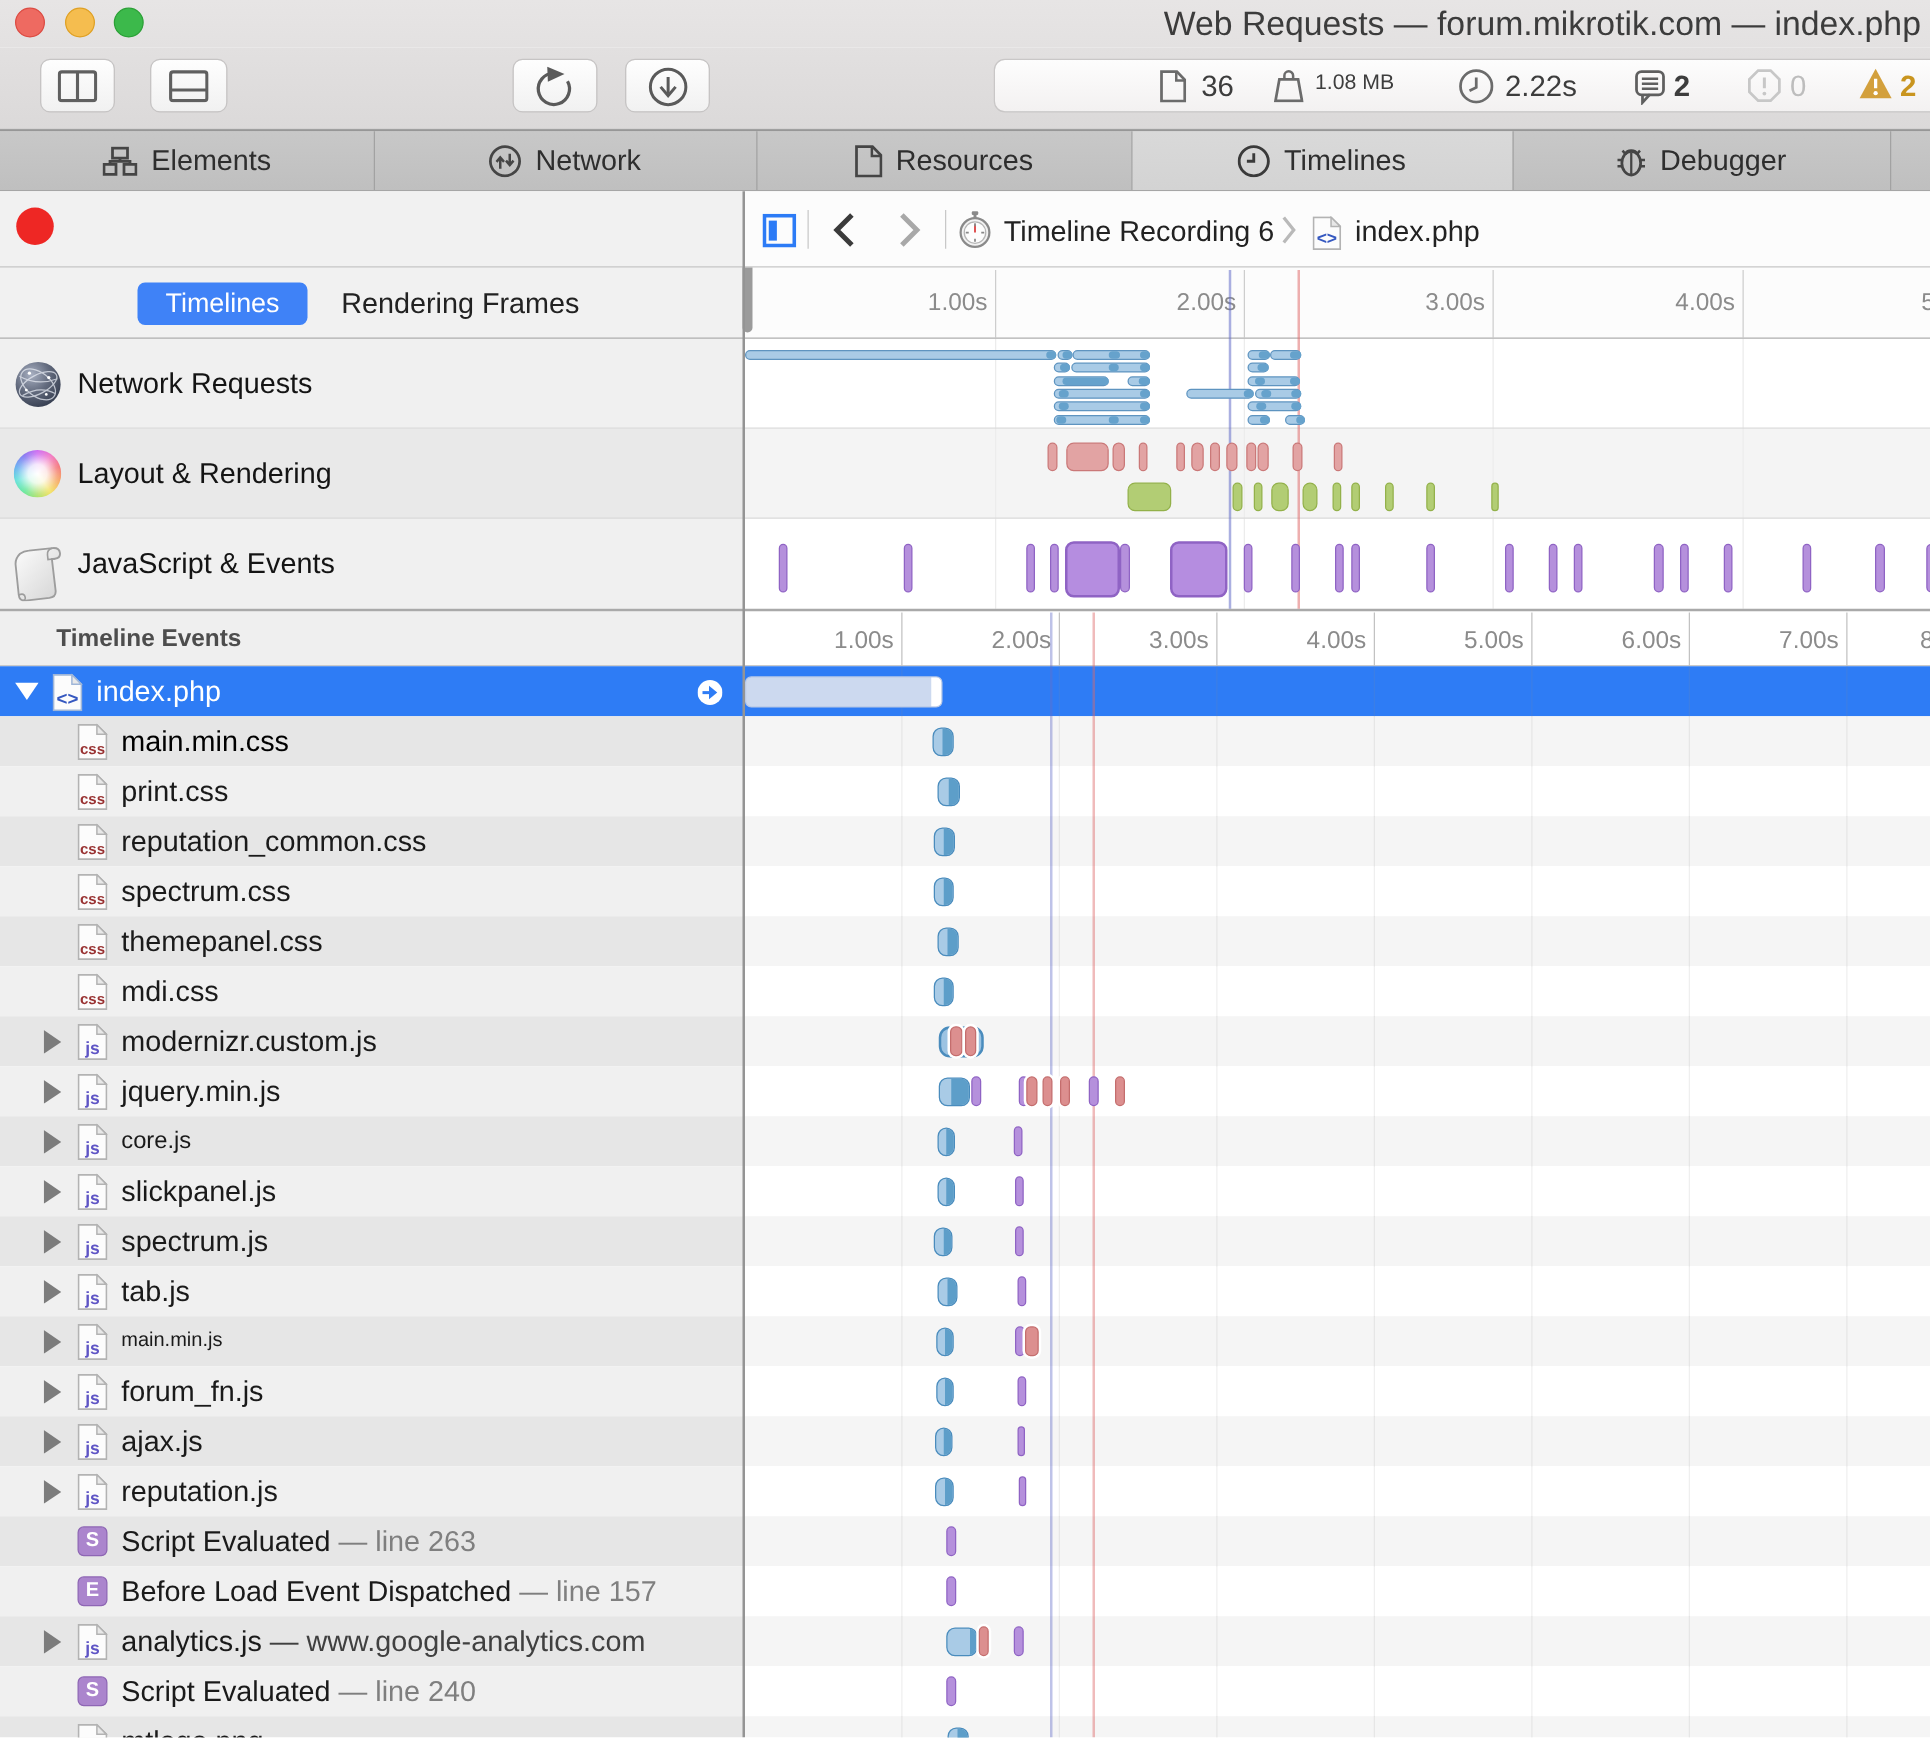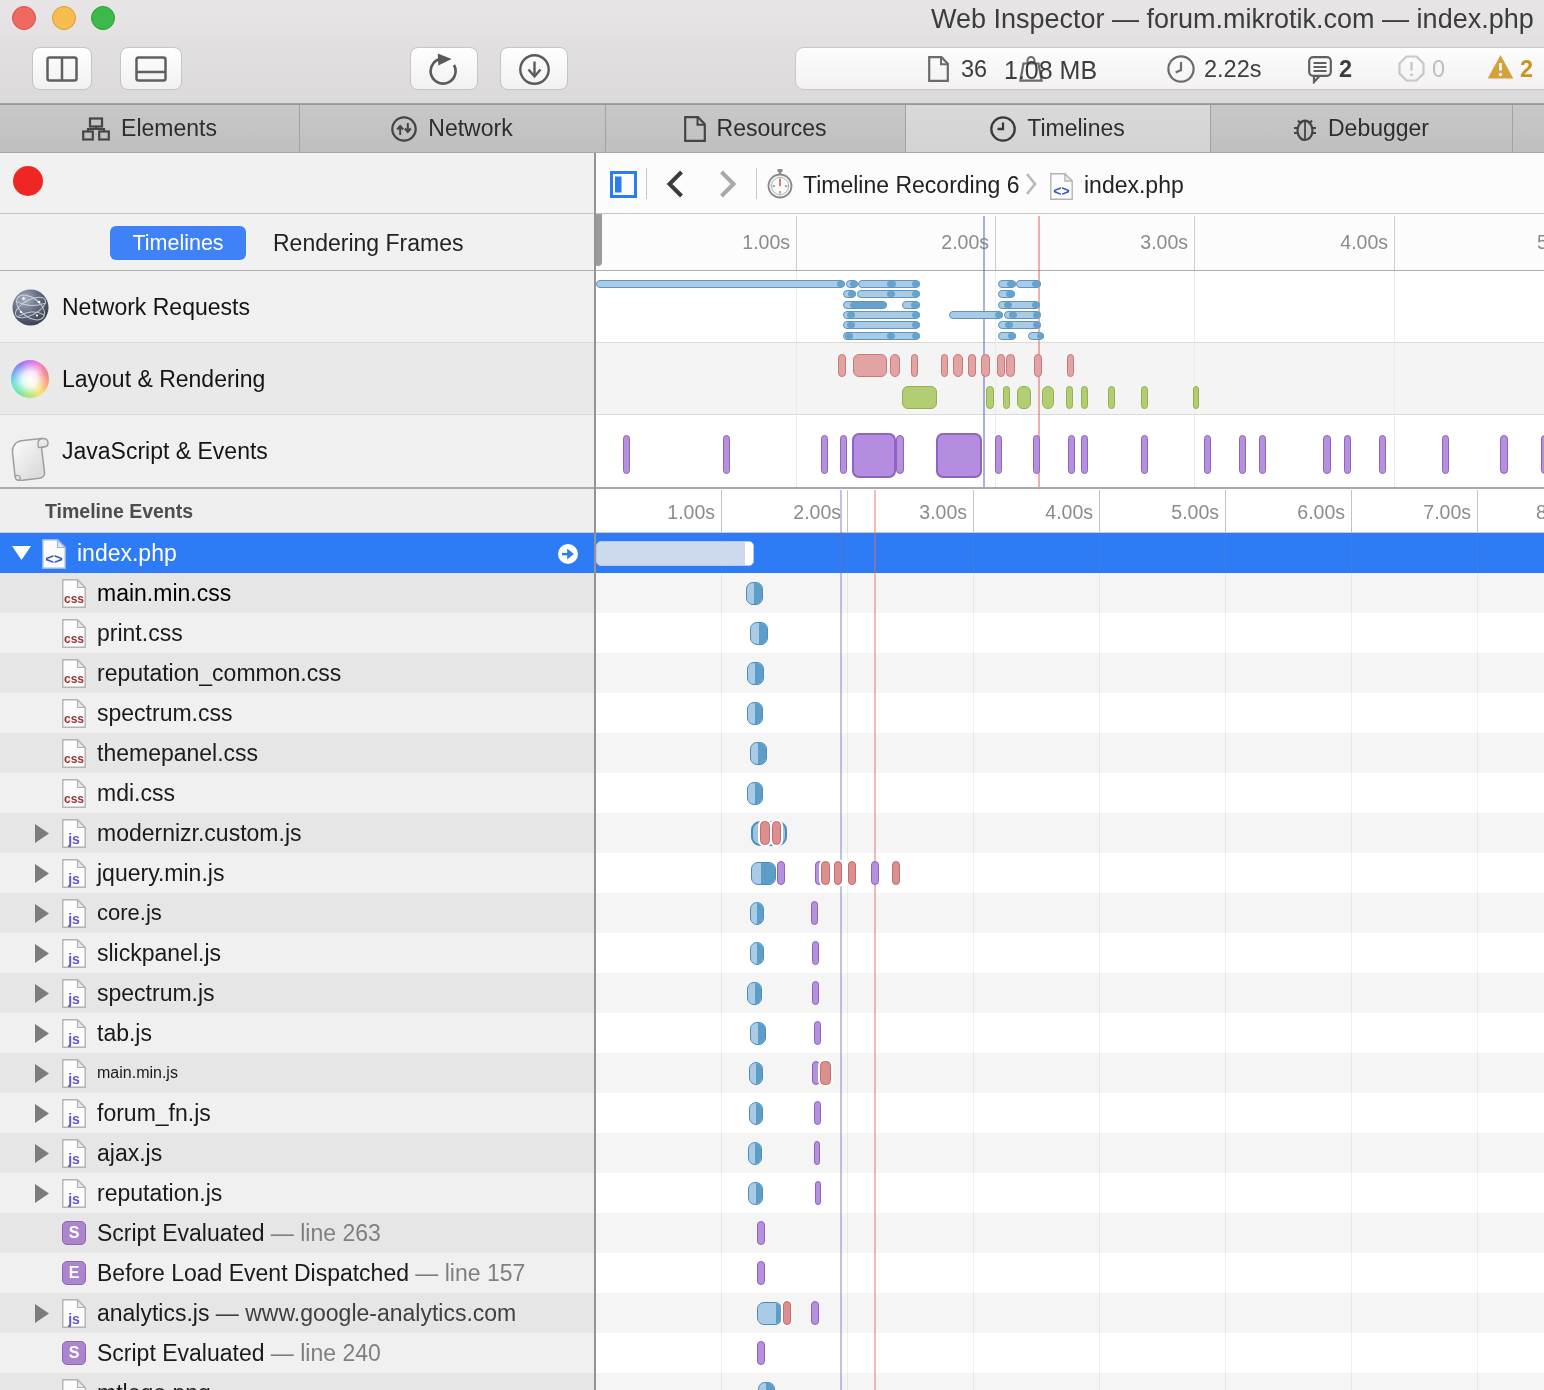--- a/index.html
+++ b/index.html
@@ -15,21 +15,21 @@
 .nd{position:absolute;top:0;bottom:0;background:#66a2cc;border-radius:3px;}
 .tick{position:absolute;width:1px;}
 .rlab{position:absolute;color:#8b8b8b;font-size:19.5px;transform:translateX(-100%);}
 .t{white-space:nowrap;}
 </style></head><body>
 
 <div class="a" style="left:0;top:0;width:1544px;height:38px;background:linear-gradient(#e7e5e5,#e3e1e1);"></div>
 <div class="a" style="left:12px;top:6px;width:24px;height:24px;border-radius:50%;background:#ee6a61;border:1px solid #dc4b42;box-sizing:border-box;"></div>
 <div class="a" style="left:52px;top:6px;width:24px;height:24px;border-radius:50%;background:#f5bd4f;border:1px solid #dfa023;box-sizing:border-box;"></div>
 <div class="a" style="left:91px;top:6px;width:24px;height:24px;border-radius:50%;background:#3cb94b;border:1px solid #2ba036;box-sizing:border-box;"></div>
-<div class="a t" style="left:931px;top:4px;font-size:27px;font-weight:500;color:#3c3c3c;">Web Inspector — forum.mikrotik.com — index.php</div>
+<div class="a t" style="left:931px;top:4px;font-size:27px;font-weight:500;color:#3c3c3c;">Web Requests — forum.mikrotik.com — index.php</div>
 <div class="a" style="left:0;top:38px;width:1544px;height:66px;background:linear-gradient(#e2e0e0,#dbd9d9);border-bottom:1px solid #a0a0a0;box-sizing:border-box;"></div>
 <div class="a" style="left:32px;top:47px;width:60px;height:43px;border-radius:8px;background:linear-gradient(#fefefe,#f1f1f1);border:1px solid #c6c4c4;box-sizing:border-box;"></div>
 <div class="a" style="left:120px;top:47px;width:62px;height:43px;border-radius:8px;background:linear-gradient(#fefefe,#f1f1f1);border:1px solid #c6c4c4;box-sizing:border-box;"></div>
 <div class="a" style="left:410px;top:47px;width:68px;height:43px;border-radius:8px;background:linear-gradient(#fefefe,#f1f1f1);border:1px solid #c6c4c4;box-sizing:border-box;"></div>
 <div class="a" style="left:500px;top:47px;width:68px;height:43px;border-radius:8px;background:linear-gradient(#fefefe,#f1f1f1);border:1px solid #c6c4c4;box-sizing:border-box;"></div>
 <svg class="a" style="left:46px;top:56px;" width="32" height="26" viewBox="0 0 32 26">
 <rect x="1.5" y="1.5" width="29" height="23" rx="2" fill="none" stroke="#606060" stroke-width="2.5"></rect>
 <line x1="16" y1="1.5" x2="16" y2="24.5" stroke="#606060" stroke-width="2.5"></line>
   </svg>
 <svg class="a" style="left:135px;top:56px;" width="32" height="26" viewBox="0 0 32 26">
@@ -48,21 +48,21 @@
 <div class="a" style="left:795px;top:47px;width:790px;height:43px;border-radius:9px;background:linear-gradient(#fdfdfd,#f3f1f1);border:1px solid #c9c7c7;box-sizing:border-box;"></div>
 <svg class="a" style="left:928px;top:56px;" width="21" height="26" viewBox="0 0 21 26">
 <path d="M 1.2 1.2 L 13.5 1.2 L 19.8 7.8 L 19.8 24.8 L 1.2 24.8 Z" fill="none" stroke="#6b6b6b" stroke-width="2.2"></path>
 <path d="M 13 1.6 L 13 8.3 L 19.4 8.3" fill="none" stroke="#6b6b6b" stroke-width="2"></path>
   </svg>
 <div class="a t" style="left:961px;top:56px;font-size:23.5px;color:#3d3d3d;">36</div>
 <svg class="a" style="left:1019px;top:55px;" width="24" height="27" viewBox="0 0 24 27">
 <path d="M 4.5 8.5 L 19.5 8.5 L 22.6 25.6 L 1.4 25.6 Z" fill="none" stroke="#6b6b6b" stroke-width="2.2"></path>
 <path d="M 8.5 8 L 8.5 5.5 A 3.5 3.5 0 0 1 15.5 5.5 L 15.5 8" fill="none" stroke="#6b6b6b" stroke-width="2"></path>
   </svg>
-<div class="a t" style="left:1004px;top:56px;font-size:25px;color:#3d3d3d;">1.08 MB</div>
+<div class="a t" style="left:1052px;top:56px;font-size:17px;color:#3d3d3d;">1.08 MB</div>
 <svg class="a" style="left:1167px;top:55px;" width="28" height="28" viewBox="0 0 28 28">
 <circle cx="14" cy="14" r="12.6" fill="none" stroke="#6b6b6b" stroke-width="2.2"></circle>
 <path d="M 14 7 L 14 15 L 8.6 17.6" fill="none" stroke="#6b6b6b" stroke-width="2.2"></path>
   </svg>
 <div class="a t" style="left:1204px;top:56px;font-size:23.5px;color:#3d3d3d;">2.22s</div>
 <svg class="a" style="left:1308px;top:56px;" width="24" height="28" viewBox="0 0 24 28">
 <rect x="1.2" y="1.2" width="21.6" height="18.6" rx="4" fill="none" stroke="#5f5f5f" stroke-width="2.2"></rect>
 <path d="M 6 19.5 L 6 26 L 12 19.5" fill="none" stroke="#5f5f5f" stroke-width="2.2"></path>
 <line x1="5.5" y1="7" x2="18.5" y2="7" stroke="#5f5f5f" stroke-width="2"></line>
 <line x1="5.5" y1="11" x2="18.5" y2="11" stroke="#5f5f5f" stroke-width="2"></line>
@@ -498,21 +498,21 @@
   </svg>
 <div class="a t" style="left:97px;top:873px;transform:translateY(-50%);font-size:23px;"><span style="color:#1a1a1a">jquery.min.js</span></div>
 <svg class="a" style="left:35px;top:903.5px;" width="14" height="19" viewBox="0 0 14 19">
     <path d="M 0 0 L 14 9.5 L 0 19 Z" fill="#7c7c7c"></path>
   </svg>
 <svg class="a" style="left:62px;top:899px;" width="24" height="29" viewBox="0 0 24 29">
     <path d="M 0.8 0.8 L 15.52 0.8 L 23.2 8.48 L 23.2 28.2 L 0.8 28.2 Z" fill="#fcfcfc" stroke="#b3b3b3" stroke-width="1.4"></path>
     <path d="M 15.52 0.8 L 15.52 8.48 L 23.2 8.48 Z" fill="#e8e8e8" stroke="#b3b3b3" stroke-width="1.2"></path>
     <text x="12.0" y="24.5" text-anchor="middle" font-family="Liberation Sans,sans-serif" font-size="14" font-weight="bold" fill="#5f55c5">js</text>
   </svg>
-<div class="a t" style="left:97px;top:913px;transform:translateY(-50%);font-size:22px;"><span style="color:#1a1a1a">core.js</span></div>
+<div class="a t" style="left:97px;top:913px;transform:translateY(-50%);font-size:19px;"><span style="color:#1a1a1a">core.js</span></div>
 <svg class="a" style="left:35px;top:943.5px;" width="14" height="19" viewBox="0 0 14 19">
     <path d="M 0 0 L 14 9.5 L 0 19 Z" fill="#7c7c7c"></path>
   </svg>
 <svg class="a" style="left:62px;top:939px;" width="24" height="29" viewBox="0 0 24 29">
     <path d="M 0.8 0.8 L 15.52 0.8 L 23.2 8.48 L 23.2 28.2 L 0.8 28.2 Z" fill="#fcfcfc" stroke="#b3b3b3" stroke-width="1.4"></path>
     <path d="M 15.52 0.8 L 15.52 8.48 L 23.2 8.48 Z" fill="#e8e8e8" stroke="#b3b3b3" stroke-width="1.2"></path>
     <text x="12.0" y="24.5" text-anchor="middle" font-family="Liberation Sans,sans-serif" font-size="14" font-weight="bold" fill="#5f55c5">js</text>
   </svg>
 <div class="a t" style="left:97px;top:953px;transform:translateY(-50%);font-size:23px;"><span style="color:#1a1a1a">slickpanel.js</span></div>
 <svg class="a" style="left:35px;top:983.5px;" width="14" height="19" viewBox="0 0 14 19">

